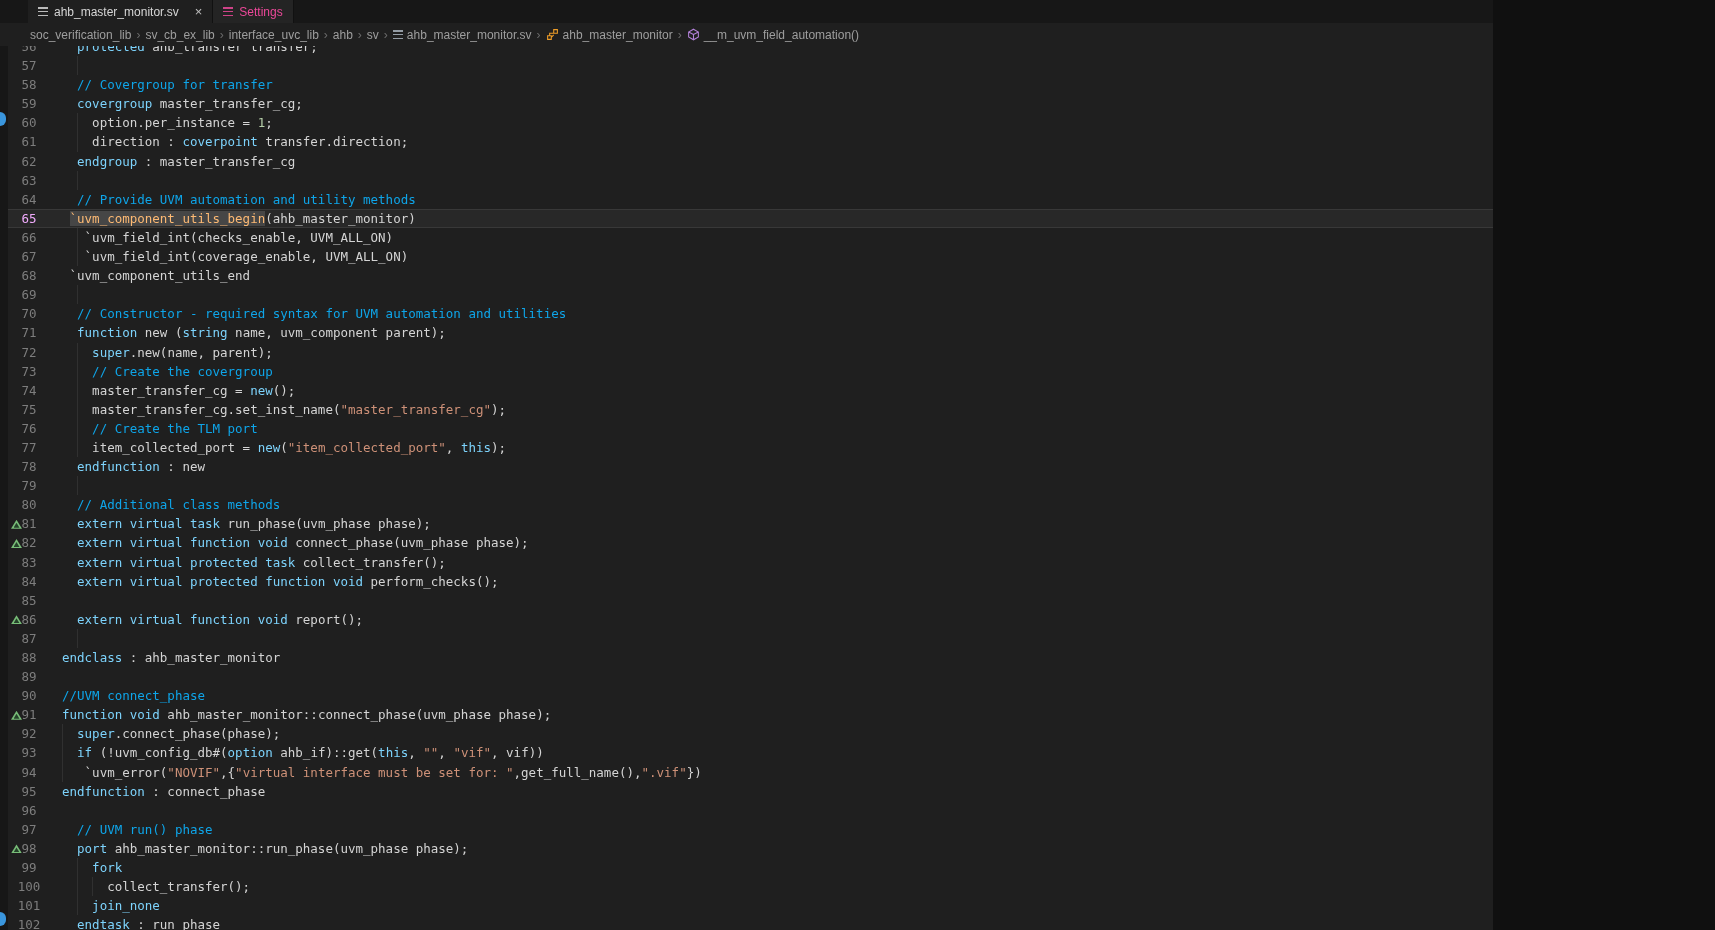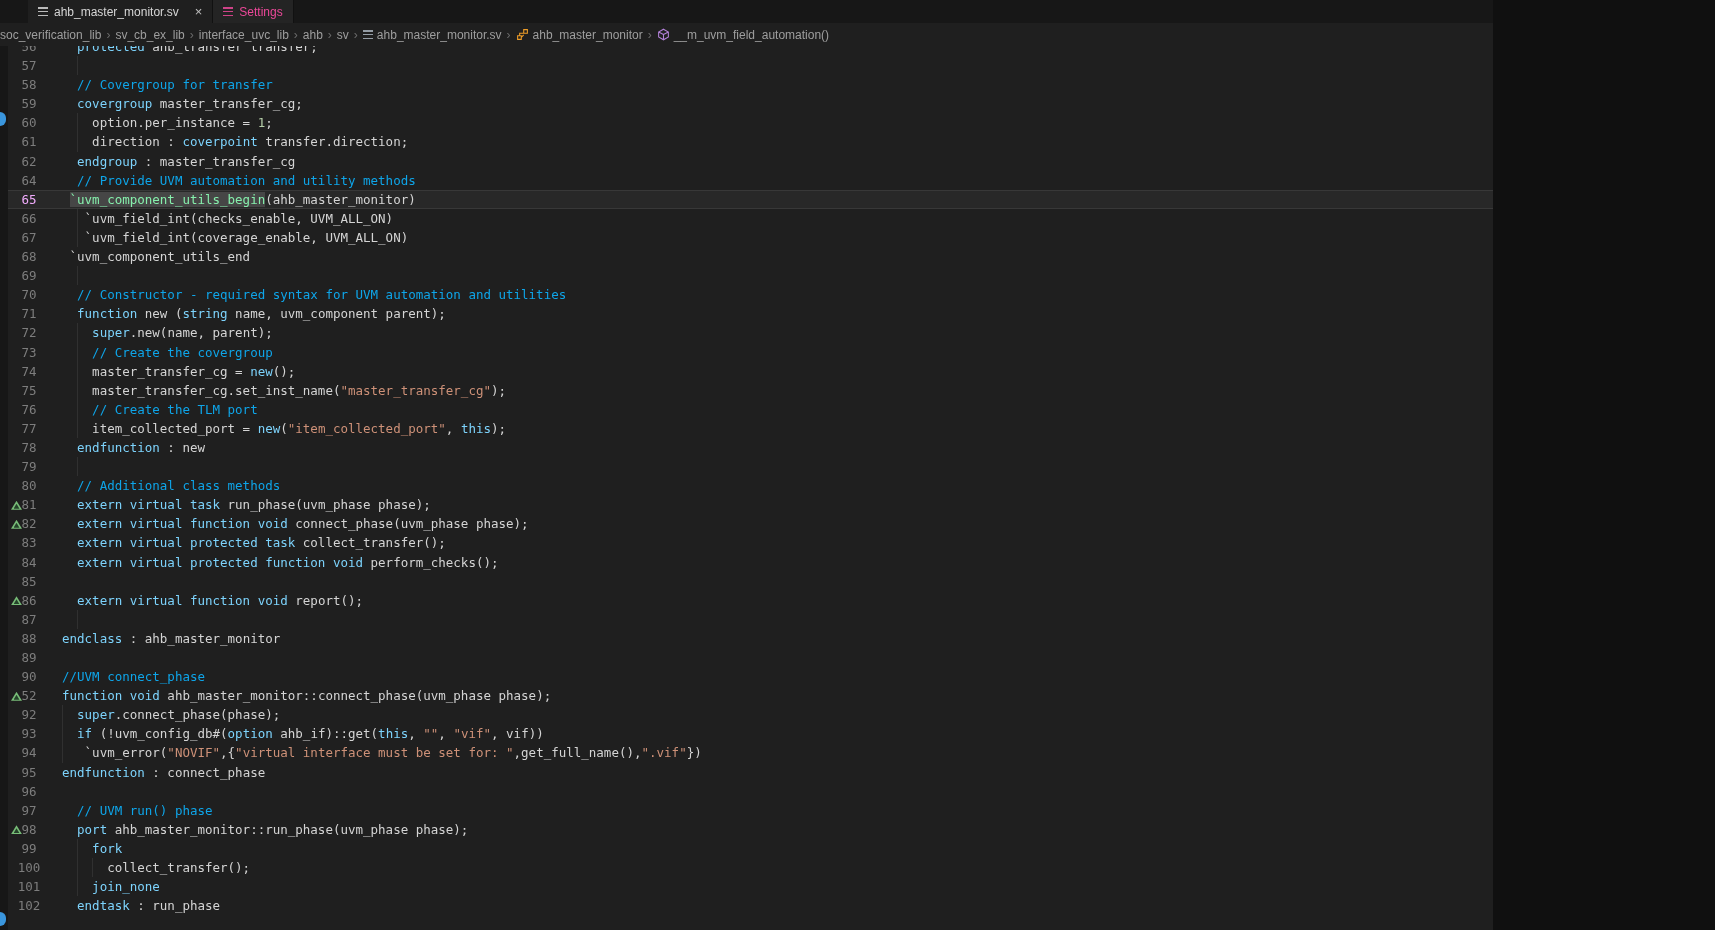--- a/index.html
+++ b/index.html
@@ -11,39 +11,39 @@
   .tab{display:flex;align-items:center;gap:6px;padding:0 10px;font-size:12px;cursor:default;
        border-right:1px solid #111;}
   .tab.active{background:#1f1f1f;color:#d6d6d6;}
   .tab.inactive{background:#242424;color:#ec4899;}
   .icon-filelines{display:inline-block;width:10px;height:9px;
        background:repeating-linear-gradient(to bottom,currentColor 0 1.5px,transparent 1.5px 3.8px);
        opacity:.85;}
   .tab .close{margin-left:10px;font-size:13px;color:#c0c0c0;line-height:1;}
   
   #breadcrumbs{position:absolute;left:0;top:23px;width:100%;height:23px;background:#1f1f1f;
-          display:flex;align-items:center;box-sizing:border-box;
+          display:flex;align-items:center;padding-left:30px;box-sizing:border-box;
           font-size:12px;color:#9e9e9e;gap:5px;white-space:nowrap;}
   .crumb{display:flex;align-items:center;gap:4px;}
   .crumb-sep{color:#6a6a6a;font-size:12px;}
   .crumb svg{display:block;}
   
   #editor{position:absolute;left:0;top:46px;right:0;bottom:0;overflow:hidden;}
   #lines{position:relative;margin-top:-9px;}
   .line{position:relative;height:19.1px;width:100%;}
   .line.current{background:rgba(255,255,255,0.045);
        box-shadow:inset 0 1px 0 rgba(255,255,255,0.08), inset 0 -1px 0 rgba(255,255,255,0.08);}
   .lnum{position:absolute;left:8px;top:0;width:42px;text-align:center;
        font-family:"DejaVu Sans Mono",monospace;font-size:12.5px;line-height:19.1px;color:#7d7d7d;}
   .line.current .lnum{color:#f0abfc;}
   .code{position:absolute;left:62px;top:0;white-space:pre;
        font-family:"DejaVu Sans Mono",monospace;font-size:12.5px;line-height:19.1px;}
   .seg-k{color:#7dd3fc;} .seg-c{color:#0ea5e9;} .seg-s{color:#ce9178;}
   .seg-n{color:#b5cea8;} .seg-d{color:#d4d4d4;}
-  .seg-h{color:#86efac;background:rgba(255,255,255,0.14);}
+  .seg-h{color:#fdba74;background:rgba(255,255,255,0.14);}
   .guide{position:absolute;top:0;bottom:0;width:1px;background:rgba(255,255,255,0.08);}
   .marker{position:absolute;left:11px;top:5.5px;width:11px;height:9px;
        clip-path:polygon(50% 0,100% 100%,0 100%);background:#78bd78;}
   .marker::after{content:"";position:absolute;left:2.5px;top:3px;width:6px;height:5px;
        clip-path:polygon(50% 0,100% 100%,0 100%);background:#25432a;}
   
   #leftstrip{position:absolute;left:0;top:46px;bottom:0;width:8px;background:#171717;z-index:4;}
   .edge-dot{position:absolute;left:0;width:6px;height:14px;background:#3a96dd;
        border-radius:0 7px 7px 0;z-index:6;}
 </style>
@@ -129,20 +129,25 @@
         <div class="line">
           <div class="guide" style="left: 77.06px;"></div>
           <div class="lnum">61</div>
           <div class="code"><span class="seg-d">    direction : </span><span class="seg-k">coverpoint</span><span class="seg-d"> transfer.direction;</span></div>
         </div>
         <div class="line">
           <div class="lnum">62</div>
           <div class="code"><span class="seg-k">  endgroup</span><span class="seg-d"> : master_transfer_cg</span></div>
         </div>
         <div class="line">
+          <div class="guide" style="left: 77.06px;"></div>
+          <div class="lnum">63</div>
+          <div class="code"></div>
+        </div>
+        <div class="line">
           <div class="lnum">64</div>
           <div class="code"><span class="seg-c">  // Provide UVM automation and utility methods</span></div>
         </div>
         <div class="line current">
           <div class="lnum">65</div>
           <div class="code"><span class="seg-d"> </span><span class="seg-h">`uvm_component_utils_begin</span><span class="seg-d">(ahb_master_monitor)</span></div>
         </div>
         <div class="line">
           <div class="guide" style="left: 77.06px;"></div>
           <div class="lnum">66</div>
@@ -251,21 +256,21 @@
         <div class="line">
           <div class="lnum">89</div>
           <div class="code"></div>
         </div>
         <div class="line">
           <div class="lnum">90</div>
           <div class="code"><span class="seg-c">//UVM connect_phase</span></div>
         </div>
         <div class="line">
           <div class="marker"></div>
-          <div class="lnum">52</div>
+          <div class="lnum">91</div>
           <div class="code"><span class="seg-k">function void</span><span class="seg-d"> ahb_master_monitor::connect_phase(uvm_phase phase);</span></div>
         </div>
         <div class="line">
           <div class="guide" style="left: 62px;"></div>
           <div class="lnum">92</div>
           <div class="code"><span class="seg-d">  </span><span class="seg-k">super</span><span class="seg-d">.connect_phase(phase);</span></div>
         </div>
         <div class="line">
           <div class="guide" style="left: 62px;"></div>
           <div class="lnum">93</div>

